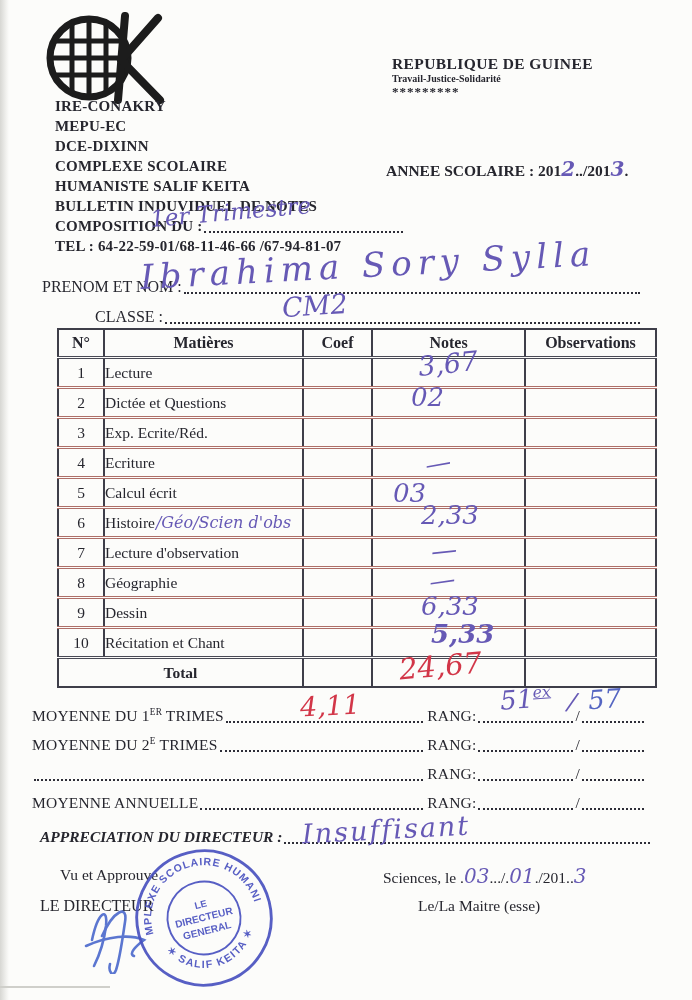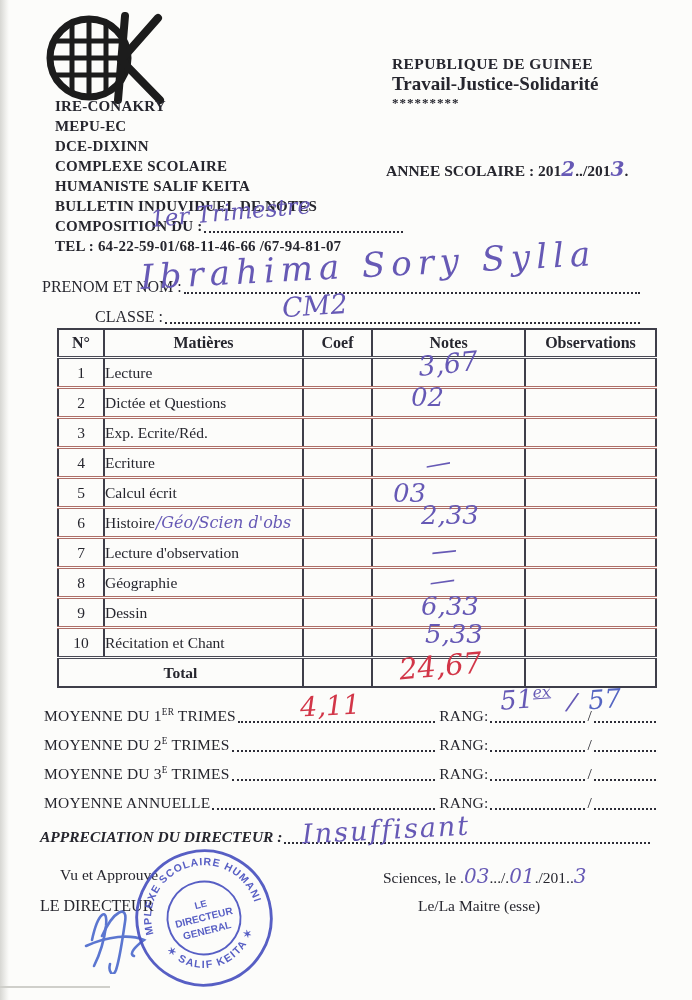--- a/index.html
+++ b/index.html
@@ -12,21 +12,21 @@
     background:linear-gradient(90deg,#d7d7d3,#f2f2ef 70%,rgba(252,252,250,0));}
   .scan-edge-bottom{position:absolute;left:0;top:986px;width:110px;height:2px;background:#cfcfca;}
   .abs{position:absolute;}
   .org-block{left:55px;top:96px;font-size:15px;font-weight:bold;line-height:20px;letter-spacing:.2px;}
   .org-line{white-space:nowrap;}
   .comp-line{display:flex;align-items:center;width:350px;}
   .leader{flex:1;border-bottom:2px dotted #2e2e38;height:13px;margin:0 2px 2px 2px;}
   .leader.fix{flex:none;}
   .republic{left:392px;top:55px;width:226px;text-align:left;}
   .republic .r1{font-size:15.5px;font-weight:bold;letter-spacing:.4px;}
-  .republic .r2{font-size:19px;font-weight:bold;}
+  .republic .r2{font-size:10px;font-weight:bold;}
   .republic .r3{font-size:13px;font-weight:bold;letter-spacing:1px;}
   .annee{left:386px;top:157px;font-size:15.5px;font-weight:bold;white-space:nowrap;}
   
   .hw{font-family:"DejaVu Serif",serif;font-style:italic;color:#6659b5;line-height:1;}
   .hw-red{color:#d23648;}
   .hw-inline{display:inline-block;font-family:"DejaVu Serif",serif;font-style:italic;color:#6659b5;}
   
   .field-line{display:flex;align-items:flex-end;font-size:16px;}
   
   table.marks{border-collapse:collapse;table-layout:fixed;width:598px;background:transparent;}
@@ -202,54 +202,53 @@
       <td>
             <span class="note-hw hw" style="left:48px;top:-6px;">6,33</span>
           </td>
       <td></td>
     </tr>
     <tr class="r">
       <td class="c-num">10</td>
       <td class="c-mat">Récitation et Chant</td>
       <td></td>
       <td>
-            <span class="note-hw hw" style="left:52px;top:-8px;">5,33</span>
+            <span class="note-hw hw" style="left:58px;top:-8px;font-weight:bold;">5,33</span>
           </td>
       <td></td>
     </tr>
     <tr class="r">
       <td colspan="2" class="total-lbl" style="border-top:3px double #4a4a55;">Total</td>
       <td style="border-top:3px double #4a4a55;"></td>
       <td style="border-top:3px double #4a4a55;">
             <span class="note-hw hw hw-red" style="left:26px;top:-7px;font-size:29px;transform:rotate(-5deg);">24,67</span>
           </td>
       <td style="border-top:3px double #4a4a55;"></td>
     </tr>
   </tbody>
     </table>
 
-  <div class="abs" style="left:44px;top:696px;">
+  <div class="abs" style="left:32px;top:696px;">
     <div class="moy-row">
       <span class="moy-label"><span>MOYENNE DU 1</span><sup>ER</sup><span> TRIMES</span></span>
       <span class="leader"></span>
       <span class="moy-rang">RANG:</span>
       <span class="leader fix" style="width:95px;"></span>
       <span>/</span>
       <span class="leader fix" style="width:62px;"></span>
     </div>
     <div class="moy-row">
       <span class="moy-label"><span>MOYENNE DU 2</span><sup>E</sup><span> TRIMES</span></span>
       <span class="leader"></span>
       <span class="moy-rang">RANG:</span>
       <span class="leader fix" style="width:95px;"></span>
       <span>/</span>
       <span class="leader fix" style="width:62px;"></span>
     </div>
     <div class="moy-row">
-      <span class="moy-label"><span>MOYENNE DU 3</span><sup>E</sup><span> TRIMES</span></span>
       <span class="leader"></span>
       <span class="moy-rang">RANG:</span>
       <span class="leader fix" style="width:95px;"></span>
       <span>/</span>
       <span class="leader fix" style="width:62px;"></span>
     </div>
     <div class="moy-row">
       <span class="moy-label"><span>MOYENNE ANNUELLE</span><sup></sup><span></span></span>
       <span class="leader"></span>
       <span class="moy-rang">RANG:</span>

